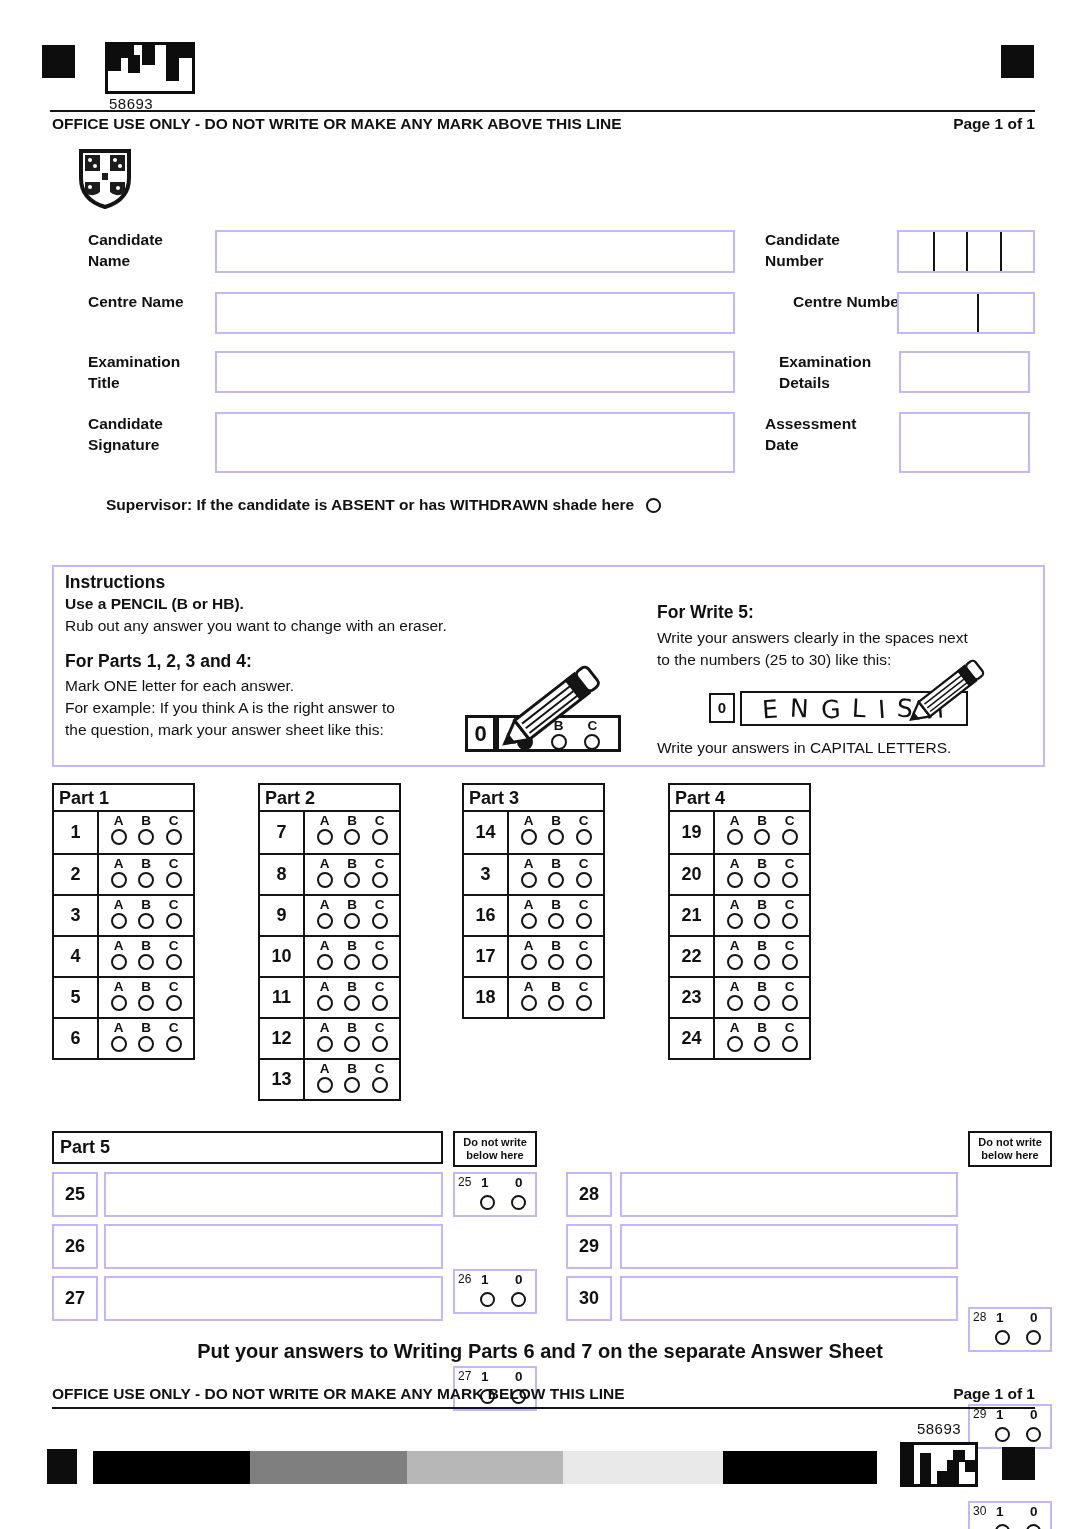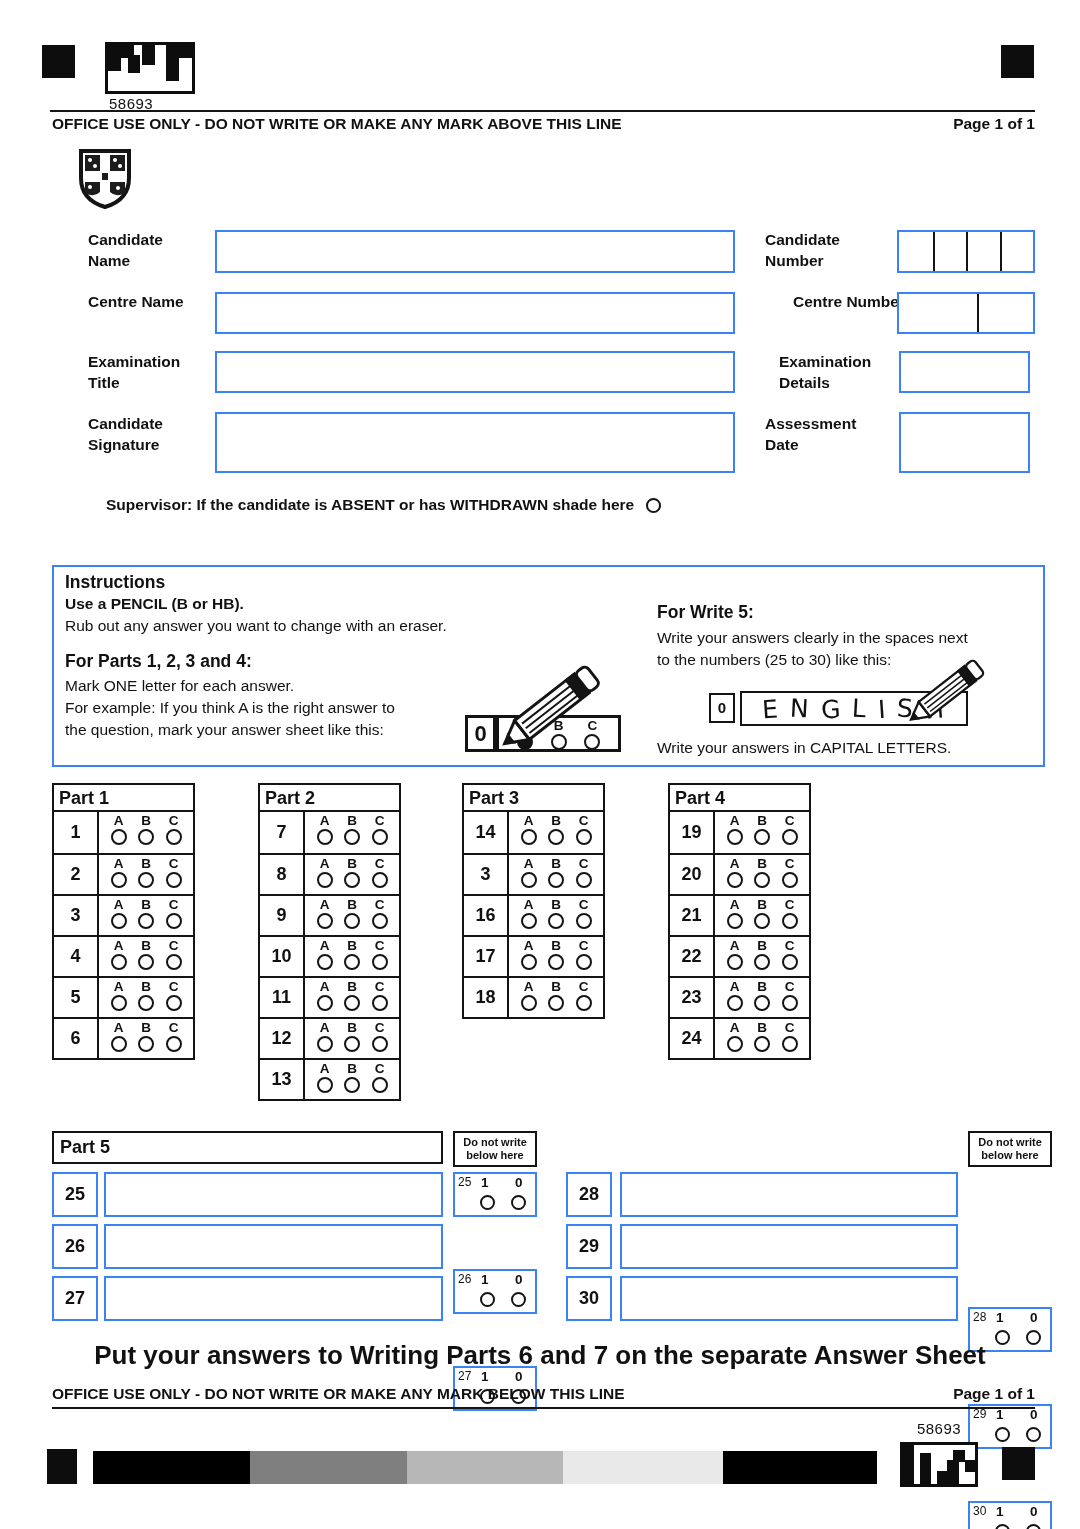--- a/index.html
+++ b/index.html
@@ -5,21 +5,21 @@
   * { box-sizing: border-box; margin: 0; padding: 0; }
   html,body { background:#ffffff; }
   body { font-family: "Liberation Sans", sans-serif; color:#111; }
   #page {
     position: relative;
     width: 1080px; height: 1529px;
     background: #ffffff;
     overflow: hidden;
   }
   .abs { position:absolute; }
-  .b2  { border:2px solid #3b82f6; background:#fff; }
+  .b2  { border:2px solid #c4b5fd; background:#fff; }
   .b3  { border:3px solid #0d0d0d; background:#fff; }
 
   
   .reg-sq { background:#0d0d0d; }
 
   .code-label { font-size:15px; letter-spacing:0.5px; }
 
   .rule { background:#141414; height:2px; }
   .office-row { display:flex; justify-content:space-between; font-weight:700; font-size:15.5px; }
 
@@ -67,21 +67,21 @@
   .p5-head { border:2px solid #141414; font-weight:700; font-size:18px; line-height:29px; padding-left:6px; background:#fff; }
   .dnw { border:2px solid #141414; font-weight:700; font-size:11px; line-height:13px; text-align:center; padding-top:3px; background:#fff; }
   .p5num { display:flex; align-items:center; justify-content:center; font-weight:700; font-size:18px; }
   .p5mark { position:relative; }
   .p5mark .mq { position:absolute; left:3px; top:1px; font-size:12px; }
   .p5mark .m1 { position:absolute; left:26px; top:1px; font-weight:700; font-size:13.5px; }
   .p5mark .m0 { position:absolute; left:60px; top:1px; font-weight:700; font-size:13.5px; }
   .p5mark .c1 { position:absolute; left:25px; top:21px; }
   .p5mark .c0 { position:absolute; left:56px; top:21px; }
 
-  .footer-note { text-align:center; font-weight:700; font-size:26px; }
+  .footer-note { text-align:center; font-weight:700; font-size:20px; }
   .office-bottom { border-bottom:2px solid #141414; padding-bottom:4px; }
 
   svg { display:block; }
 </style>
 </head>
 <body>
 
 <div id="page">
 
   <div class="abs reg-sq" style="left:42px;top:45px;width:33px;height:33px;"></div>

